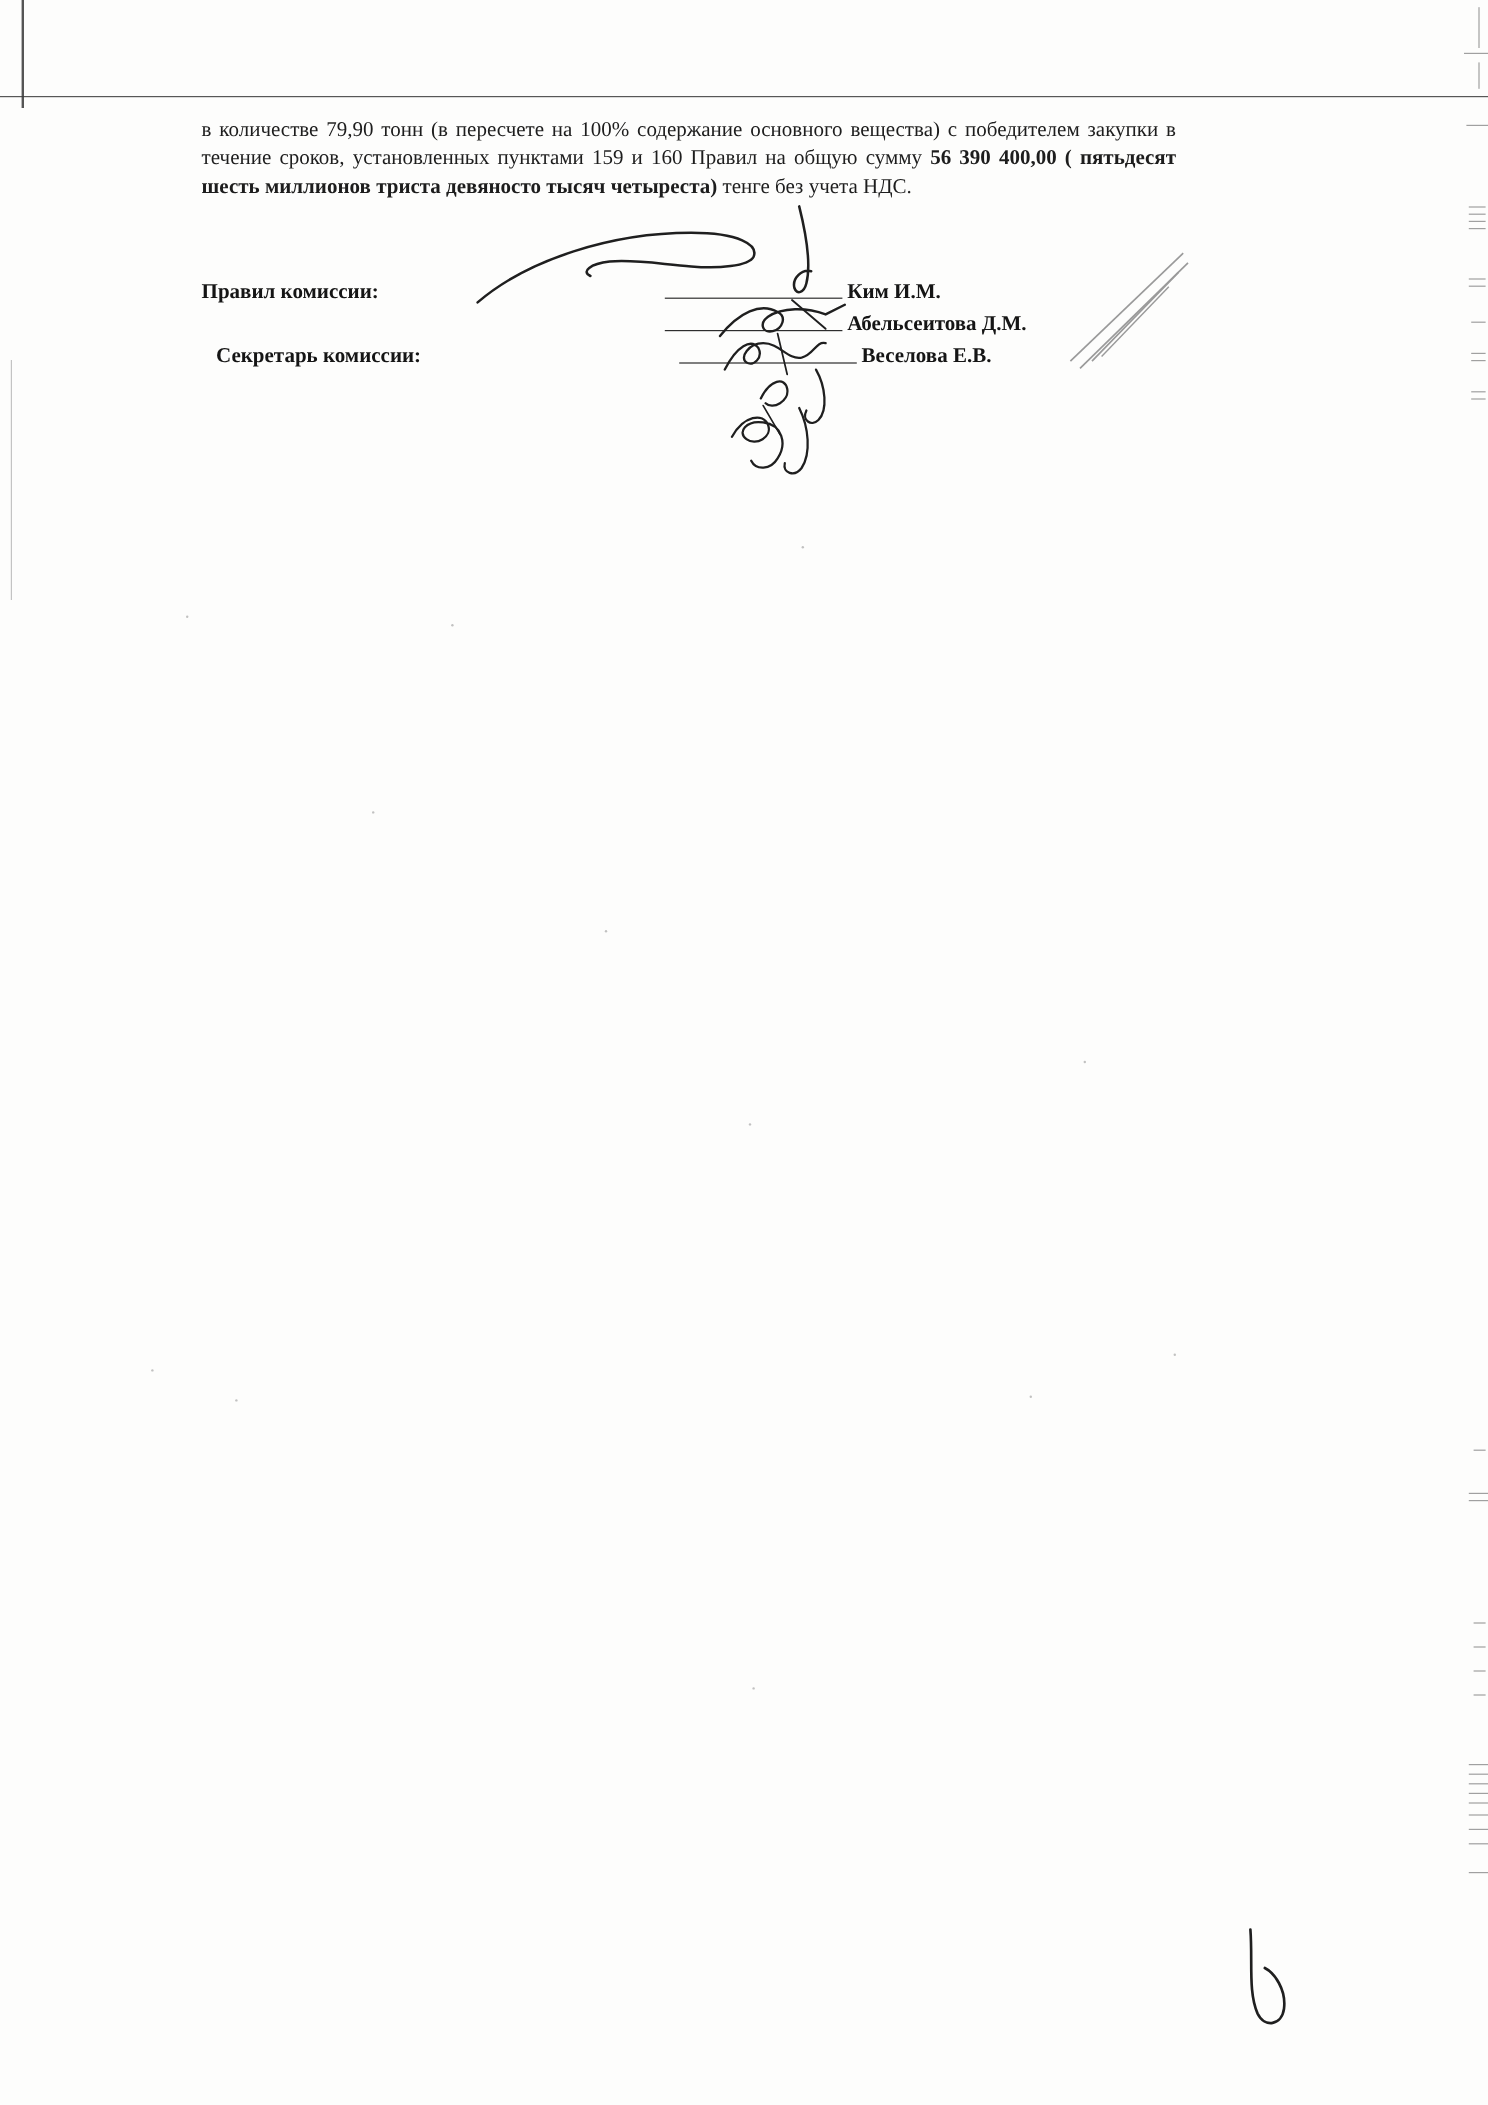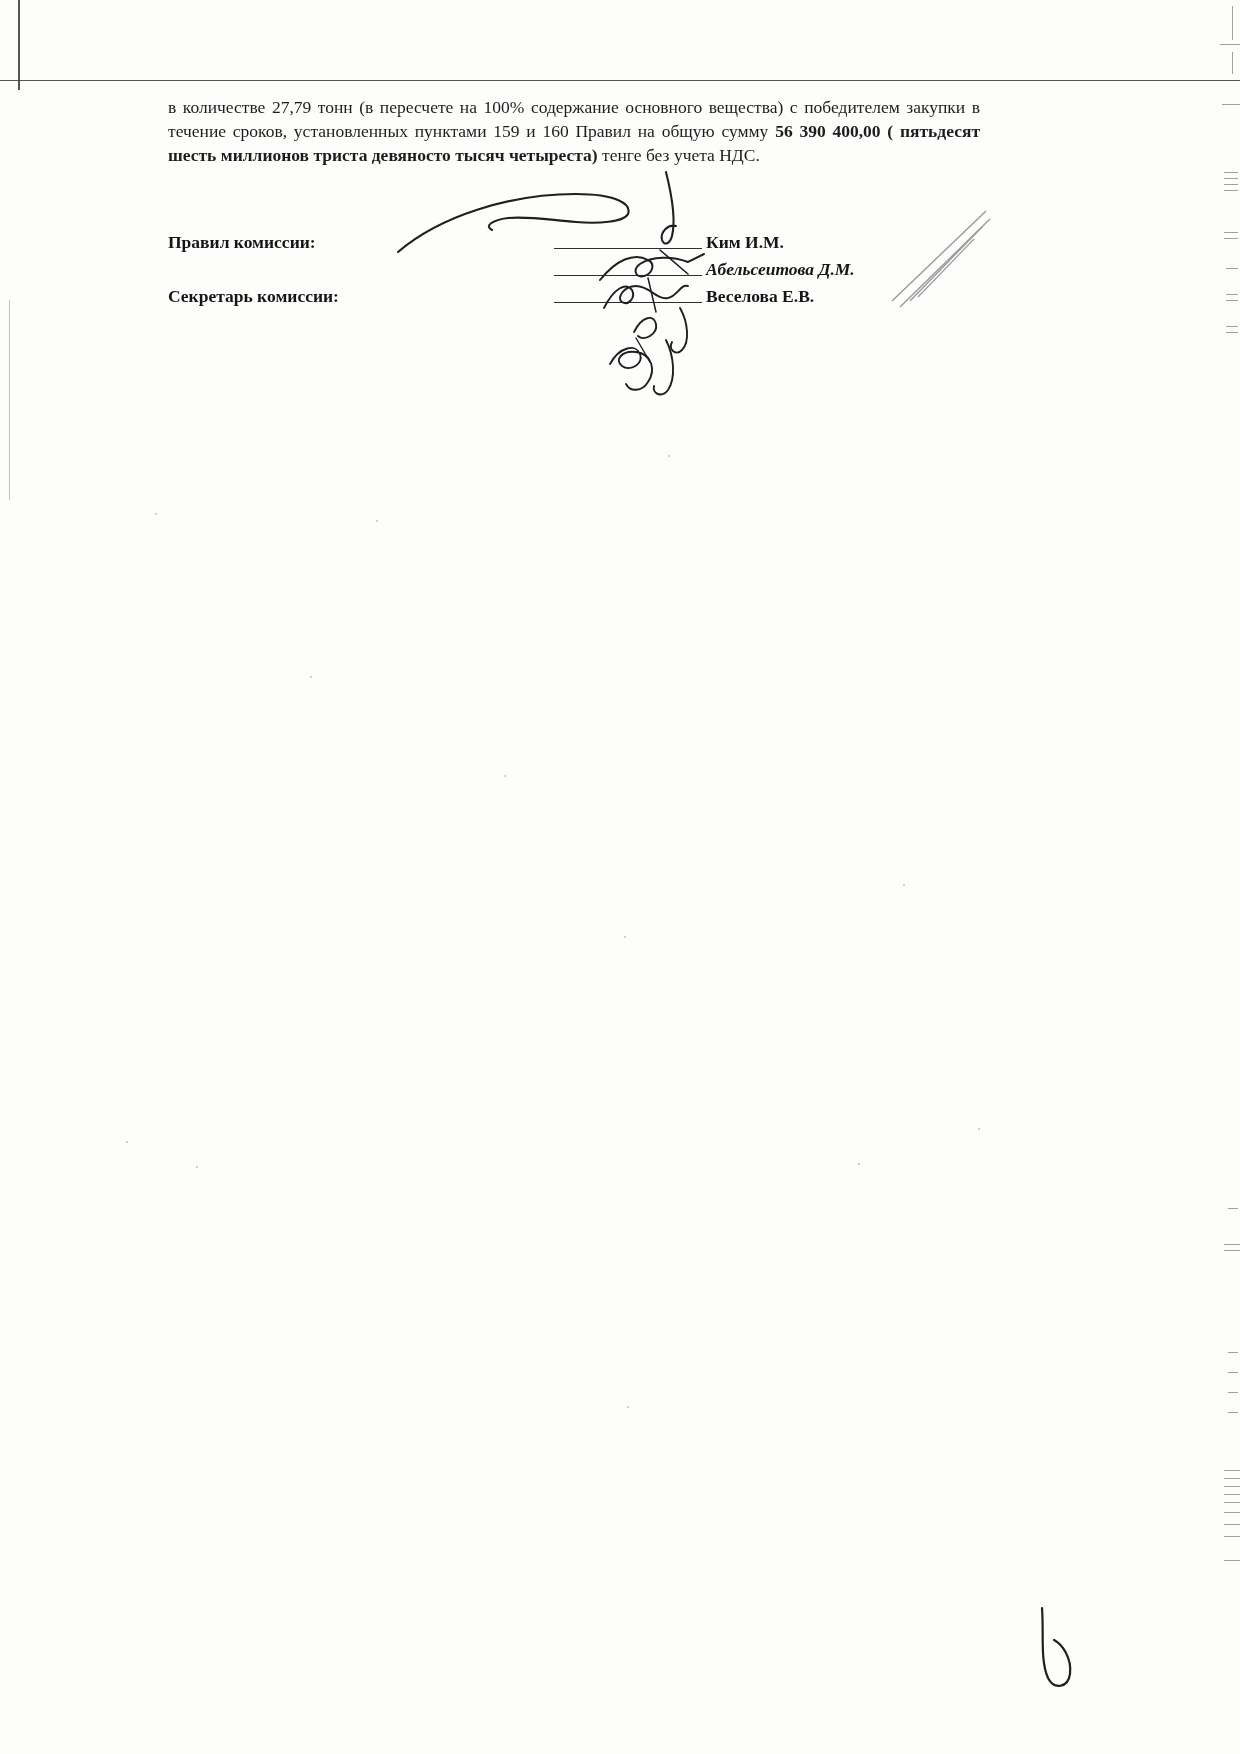--- a/index.html
+++ b/index.html
@@ -164,45 +164,45 @@
     <div class="mark" style="left:44px; top:1494px; width:16px; height:1px;"></div>
     <div class="mark" style="left:44px; top:1502px; width:16px; height:1px;"></div>
     <div class="mark" style="left:44px; top:1512px; width:16px; height:1px;"></div>
     <div class="mark" style="left:44px; top:1524px; width:16px; height:1px;"></div>
     <div class="mark" style="left:44px; top:1536px; width:16px; height:1px;"></div>
     <div class="mark" style="left:44px; top:1560px; width:16px; height:1px;"></div>
   </div>
 
   <div class="content">
     <div class="para">
-      <span>в количестве 27,79 тонн (в пересчете на 100% содержание основного вещества) с победителем</span>
+      <span>в количестве 79,90 тонн (в пересчете на 100% содержание основного вещества) с победителем</span>
       <span>закупки в течение сроков, установленных пунктами 159 и 160 Правил на общую сумму</span>
       <span class="b">56 390 400,00  ( пятьдесят шесть миллионов триста девяносто тысяч четыреста)</span><span> тенге без</span>
       <span>учета НДС.</span>
     </div>
   </div>
 
   <div class="signature-block">
 
 
     <div class="sig-row" style="height:27px;">
       <div class="sig-role">Правил комиссии:</div>
       <div class="sig-line"></div>
       <div class="sig-name">Ким И.М.</div>
     </div>
 
 
 
-    <div class="sig-row" style="height:27px;font-style:italic;">
+    <div class="sig-row" style="height:27px;">
       <div class="sig-role"></div>
       <div class="sig-line"></div>
       <div class="sig-name">Абельсеитова Д.М.</div>
     </div>
 
-    <div class="sig-row" style="height:27px;">
+    <div class="sig-row" style="height:27px;margin-left:12px;">
       <div class="sig-role">Секретарь комиссии:</div>
       <div class="sig-line"></div>
       <div class="sig-name">Веселова Е.В.</div>
     </div>
 
   </div>
 
   <svg class="ink" style="left:380px; top:170px;" width="340" height="110" viewBox="0 0 340 110">
     <path d="M18 82 C60 46, 130 24, 196 24 C236 24, 252 34, 248 44 C244 52, 218 54, 196 52
              C170 50, 148 46, 128 48 C112 50, 104 56, 112 60" fill="none" stroke="#1f1f1f" stroke-width="2.1" stroke-linecap="round"></path>

